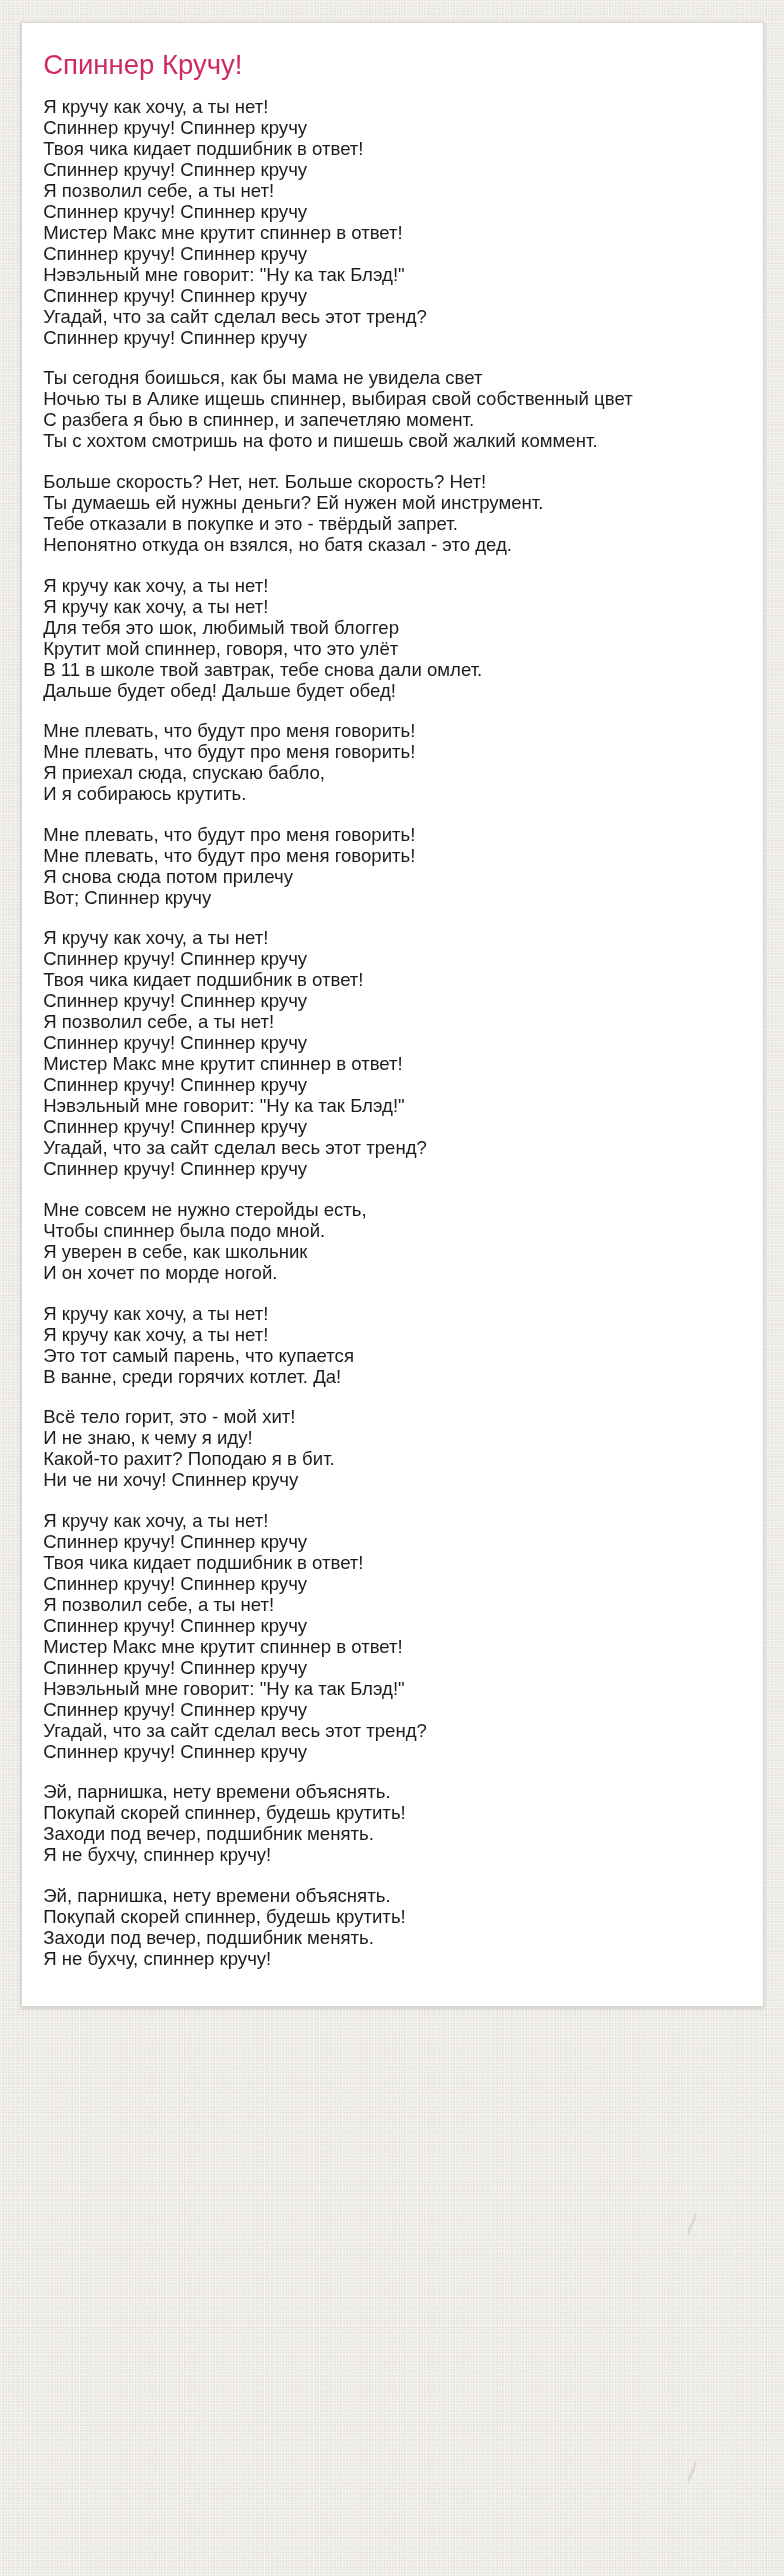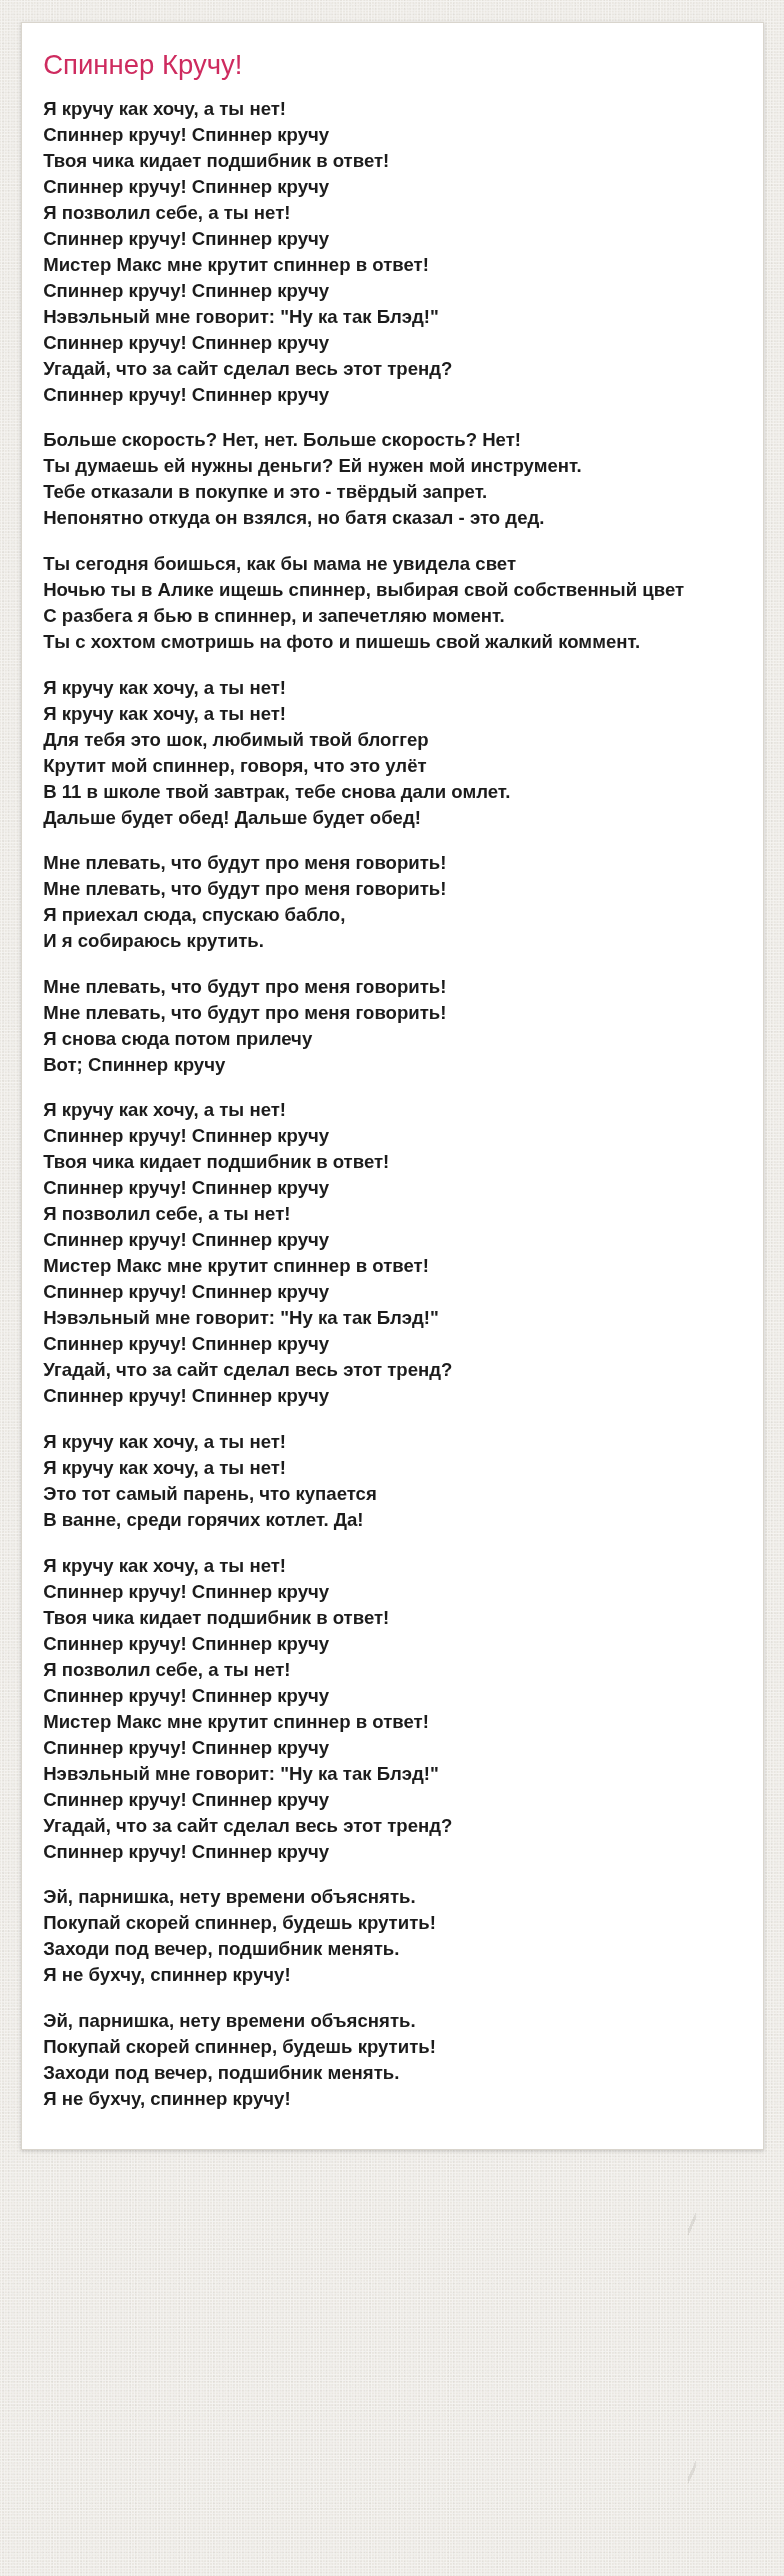--- a/index.html
+++ b/index.html
@@ -68,23 +68,22 @@
     border-bottom: 1px dashed var(--divider-color, #a5bccd);
   }
   .artist-link {
     color: var(--link-color, #3fa0b5);
     text-decoration: none;
     cursor: pointer;
   }
   .lyrics {
     margin-top: 14.7px;
     font-size: 18.6px;
-    line-height: 26px;
+    line-height: 21px;
     color: var(--text-color, #1c1c1c);
-    font-weight: bold;
   }
   .lyrics p.stanza {
     margin: 0 0 19.6px 0;
   }
   .lyrics p.stanza:last-child {
     margin-bottom: 0;
   }
 </style>
 </head>
 <body>
@@ -92,27 +91,29 @@
 <div class="page">
   <div class="edge-marks"></div>
 
   <div class="card">
 
     <h1 class="song-title">Спиннер Кручу!</h1>
 
 
     <div class="lyrics">
         <p class="stanza">Я кручу как хочу, а ты нет!<br>Спиннер кручу! Спиннер кручу<br>Твоя чика кидает подшибник в ответ!<br>Спиннер кручу! Спиннер кручу<br>Я позволил себе, а ты нет!<br>Спиннер кручу! Спиннер кручу<br>Мистер Макс мне крутит спиннер в ответ!<br>Спиннер кручу! Спиннер кручу<br>Нэвэльный мне говорит: "Ну ка так Блэд!"<br>Спиннер кручу! Спиннер кручу<br>Угадай, что за сайт сделал весь этот тренд?<br>Спиннер кручу! Спиннер кручу</p>
+        <p class="stanza">Ты сегодня боишься, как бы мама не увидела свет<br>Ночью ты в Алике ищешь спиннер, выбирая свой собственный цвет<br>С разбега я бью в спиннер, и запечетляю момент.<br>Ты с хохтом смотришь на фото и пишешь свой жалкий коммент.</p>
         <p class="stanza">Больше скорость? Нет, нет. Больше скорость? Нет!<br>Ты думаешь ей нужны деньги? Ей нужен мой инструмент.<br>Тебе отказали в покупке и это - твёрдый запрет.<br>Непонятно откуда он взялся, но батя сказал - это дед.</p>
-        <p class="stanza">Ты сегодня боишься, как бы мама не увидела свет<br>Ночью ты в Алике ищешь спиннер, выбирая свой собственный цвет<br>С разбега я бью в спиннер, и запечетляю момент.<br>Ты с хохтом смотришь на фото и пишешь свой жалкий коммент.</p>
         <p class="stanza">Я кручу как хочу, а ты нет!<br>Я кручу как хочу, а ты нет!<br>Для тебя это шок, любимый твой блоггер<br>Крутит мой спиннер, говоря, что это улёт<br>В 11 в школе твой завтрак, тебе снова дали омлет.<br>Дальше будет обед! Дальше будет обед!</p>
         <p class="stanza">Мне плевать, что будут про меня говорить!<br>Мне плевать, что будут про меня говорить!<br>Я приехал сюда, спускаю бабло,<br>И я собираюсь крутить.</p>
         <p class="stanza">Мне плевать, что будут про меня говорить!<br>Мне плевать, что будут про меня говорить!<br>Я снова сюда потом прилечу<br>Вот; Спиннер кручу</p>
         <p class="stanza">Я кручу как хочу, а ты нет!<br>Спиннер кручу! Спиннер кручу<br>Твоя чика кидает подшибник в ответ!<br>Спиннер кручу! Спиннер кручу<br>Я позволил себе, а ты нет!<br>Спиннер кручу! Спиннер кручу<br>Мистер Макс мне крутит спиннер в ответ!<br>Спиннер кручу! Спиннер кручу<br>Нэвэльный мне говорит: "Ну ка так Блэд!"<br>Спиннер кручу! Спиннер кручу<br>Угадай, что за сайт сделал весь этот тренд?<br>Спиннер кручу! Спиннер кручу</p>
+        <p class="stanza">Мне совсем не нужно стеройды есть,<br>Чтобы спиннер была подо мной.<br>Я уверен в себе, как школьник<br>И он хочет по морде ногой.</p>
         <p class="stanza">Я кручу как хочу, а ты нет!<br>Я кручу как хочу, а ты нет!<br>Это тот самый парень, что купается<br>В ванне, среди горячих котлет. Да!</p>
+        <p class="stanza">Всё тело горит, это - мой хит!<br>И не знаю, к чему я иду!<br>Какой-то рахит? Поподаю я в бит.<br>Ни че ни хочу! Спиннер кручу</p>
         <p class="stanza">Я кручу как хочу, а ты нет!<br>Спиннер кручу! Спиннер кручу<br>Твоя чика кидает подшибник в ответ!<br>Спиннер кручу! Спиннер кручу<br>Я позволил себе, а ты нет!<br>Спиннер кручу! Спиннер кручу<br>Мистер Макс мне крутит спиннер в ответ!<br>Спиннер кручу! Спиннер кручу<br>Нэвэльный мне говорит: "Ну ка так Блэд!"<br>Спиннер кручу! Спиннер кручу<br>Угадай, что за сайт сделал весь этот тренд?<br>Спиннер кручу! Спиннер кручу</p>
         <p class="stanza">Эй, парнишка, нету времени объяснять.<br>Покупай скорей спиннер, будешь крутить!<br>Заходи под вечер, подшибник менять.<br>Я не бухчу, спиннер кручу!</p>
         <p class="stanza">Эй, парнишка, нету времени объяснять.<br>Покупай скорей спиннер, будешь крутить!<br>Заходи под вечер, подшибник менять.<br>Я не бухчу, спиннер кручу!</p>
       </div>
 
   </div>
 </div>
 
 
 </body></html>

